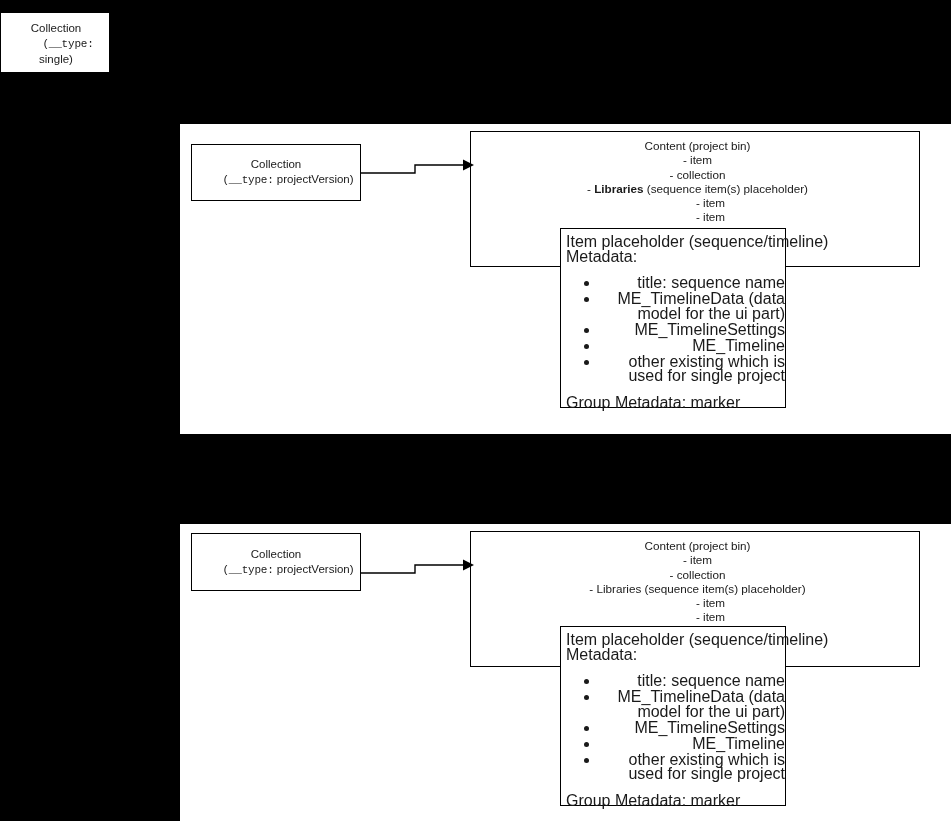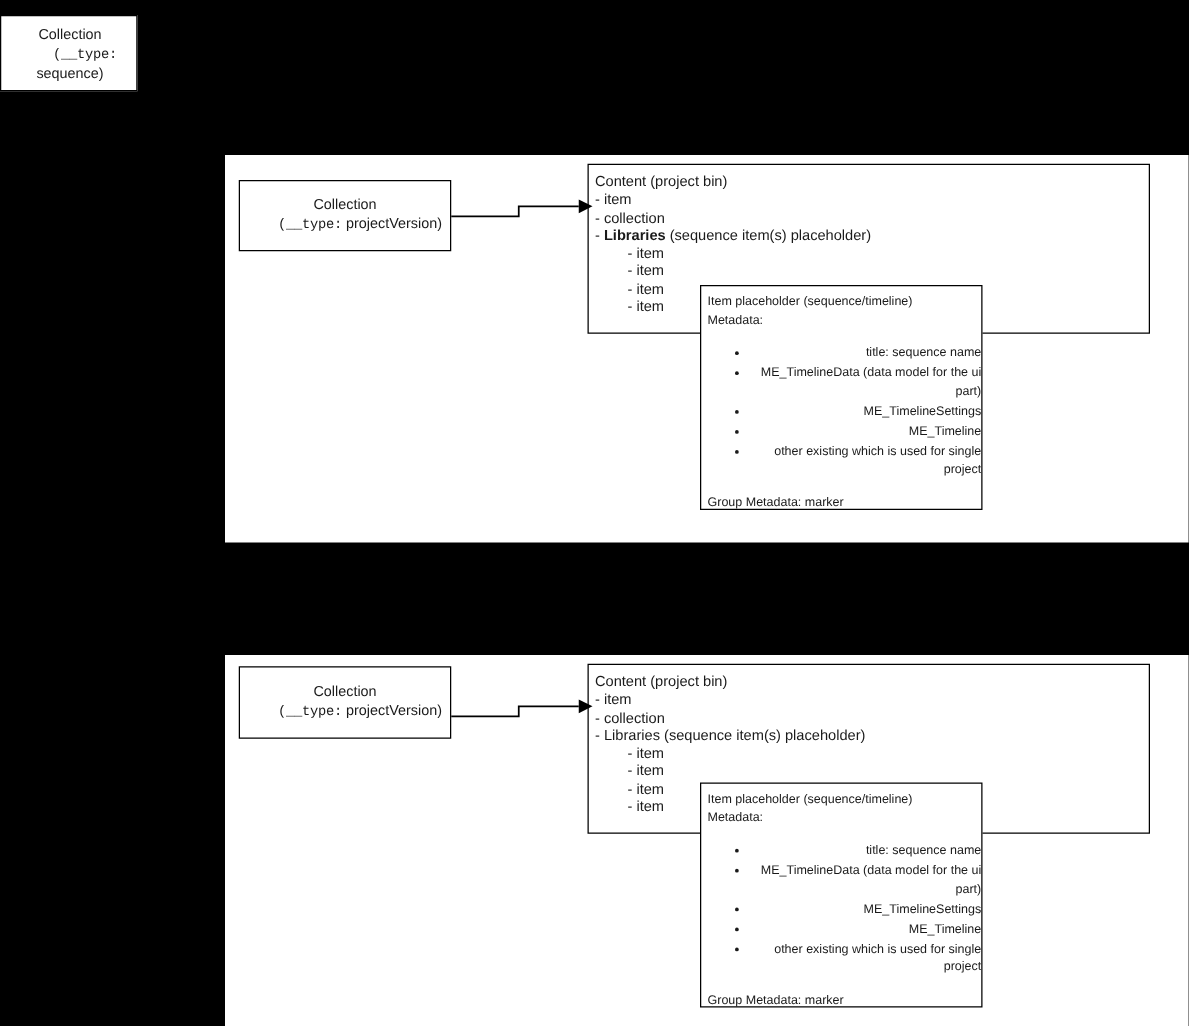--- a/index.html
+++ b/index.html
@@ -70,29 +70,30 @@
     text-align: center;
     font-size: 11.5px; line-height: 15px; color: #1a1a1a;
   }
 
   
   .content-box {
     padding: 7px 0 0 5px;
     font-size: 11.7px;
     line-height: 14.3px;
     color: #1a1a1a;
+    text-align: center;
   }
   .content-box .c-line { white-space: nowrap; }
   .content-box .indent { padding-left: 26px; }
   .bold { font-weight: bold; }
 
   
   .placeholder-box {
     padding: 6px 0 0 5px;
-    font-size: 10px;
+    font-size: 16px;
     line-height: 14.5px;
     color: #1a1a1a;
     z-index: 5;
   }
   .placeholder-box ul {
     margin: 12px 0 12px 0;
     padding-left: 34px;
     list-style-type: disc;
     text-align: right;
   }
@@ -107,21 +108,21 @@
   .connector { position: absolute; z-index: 2; }
 </style>
 </head>
 <body>
 
 <div class="canvas">
 
   <div class="panel" id="panel-top-left">
     <div id="node-project">
       <div class="line1">Collection</div>
-      <div class="line2"><span class="mono">(__type:</span><span> sequence)</span></div>
+      <div class="line2"><span class="mono">(__type:</span><span> single)</span></div>
     </div>
   </div>
 
   <div class="panel" id="panel-mid"></div>
 
   <div class="box collection-node" style="left:191px; top:132px; width:170px; height:57px;">
     <div class="line1">Collection</div>
     <div class="line2"><span class="mono">(__type:</span><span> projectVersion)</span></div>
   </div>
 

